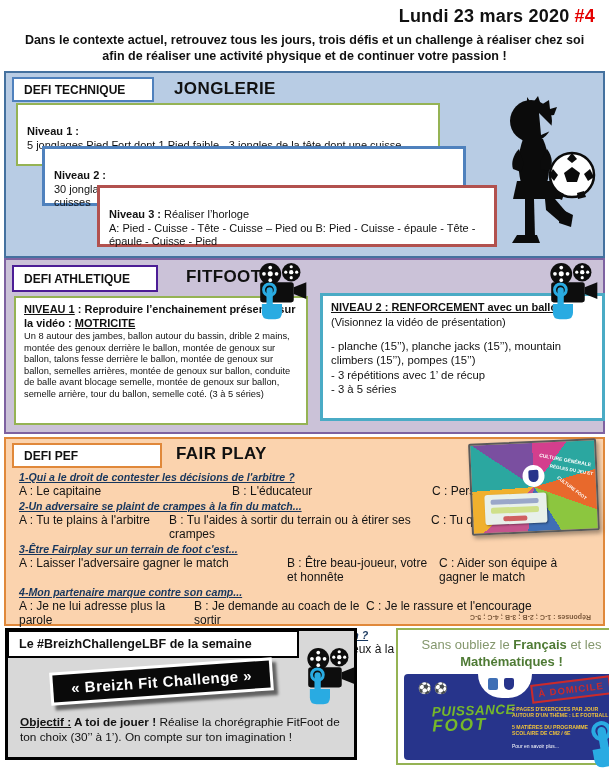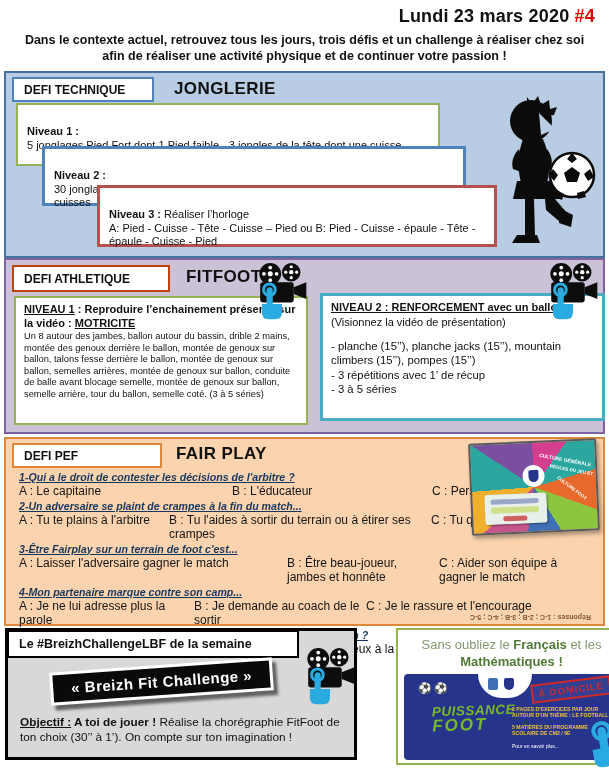--- a/index.html
+++ b/index.html
@@ -25,21 +25,21 @@
   .nv1{left:10px;top:30px;width:424px;height:63px;border:2.5px solid #95b354;z-index:1;}
   .nv2{left:36px;top:73px;width:424px;height:60px;border:3px solid #4f81bd;z-index:2;}
   .nv3{left:91px;top:112px;width:400px;height:62px;border:3px solid #b2514e;z-index:3;}
   .nv-title{font-weight:bold;}
 
   
   .kid{position:absolute;right:6px;top:18px;z-index:0;}
 
   
   .sec2{top:258px;height:172px;background:#cbc2d8;border:2.5px solid #7e62a1;}
-  .sec2 .label-box{left:6px;top:5px;width:158px;height:27px;border:2px solid #c2410c;}
+  .sec2 .label-box{left:6px;top:5px;width:146px;height:27px;border:2px solid #4c1d95;}
   .sec2 .sec-title{left:180px;top:7px;}
   .ff-box{position:absolute;background:#fff;box-sizing:border-box;padding:5px 8px;}
   .ffn1{left:8px;top:36px;width:294px;height:129px;border:2.5px solid #95b354;}
   .ffn2{left:314px;top:33px;width:285px;height:128px;border:3px solid #4aabc5;}
   .ff-head{font-size:11px;font-weight:bold;line-height:13.5px;}
   .ff-body{font-size:9.3px;line-height:11.6px;margin-top:1px;}
   .ff-sub{font-size:11px;line-height:14px;}
   .ff-lines{font-size:11.3px;line-height:14.5px;margin-top:10px;}
   .u{text-decoration:underline;}
 
@@ -282,21 +282,21 @@
       </div>
       <div class="q-line">2-Un adversaire se plaint de crampes à la fin du match...</div>
       <div class="ans-row g2">
         <span>A : Tu te plains à l'arbitre</span>
         <span>B : Tu l'aides à sortir du terrain ou à étirer ses crampes</span>
         <span>C : Tu quittes le terrain</span>
       </div>
       <div class="q-line">3-Être Fairplay sur un terrain de foot c'est...</div>
       <div class="ans-row g3">
         <span>A : Laisser l'adversaire gagner le match</span>
-        <span>B : Être beau-joueur, jambes et honnête</span>
+        <span>B : Être beau-joueur, votre et honnête</span>
         <span>C : Aider son équipe à gagner le match</span>
       </div>
       <div class="q-line">4-Mon partenaire marque contre son camp...</div>
       <div class="ans-row g4">
         <span>A : Je ne lui adresse plus la parole</span>
         <span>B : Je demande au coach de le sortir</span>
         <span>C : Je le rassure et l'encourage</span>
       </div>
       <div class="q-line">5-Que risque un joueur proférant des insultes racistes sur le terrain ?</div>
       <div class="ans-row g5">

